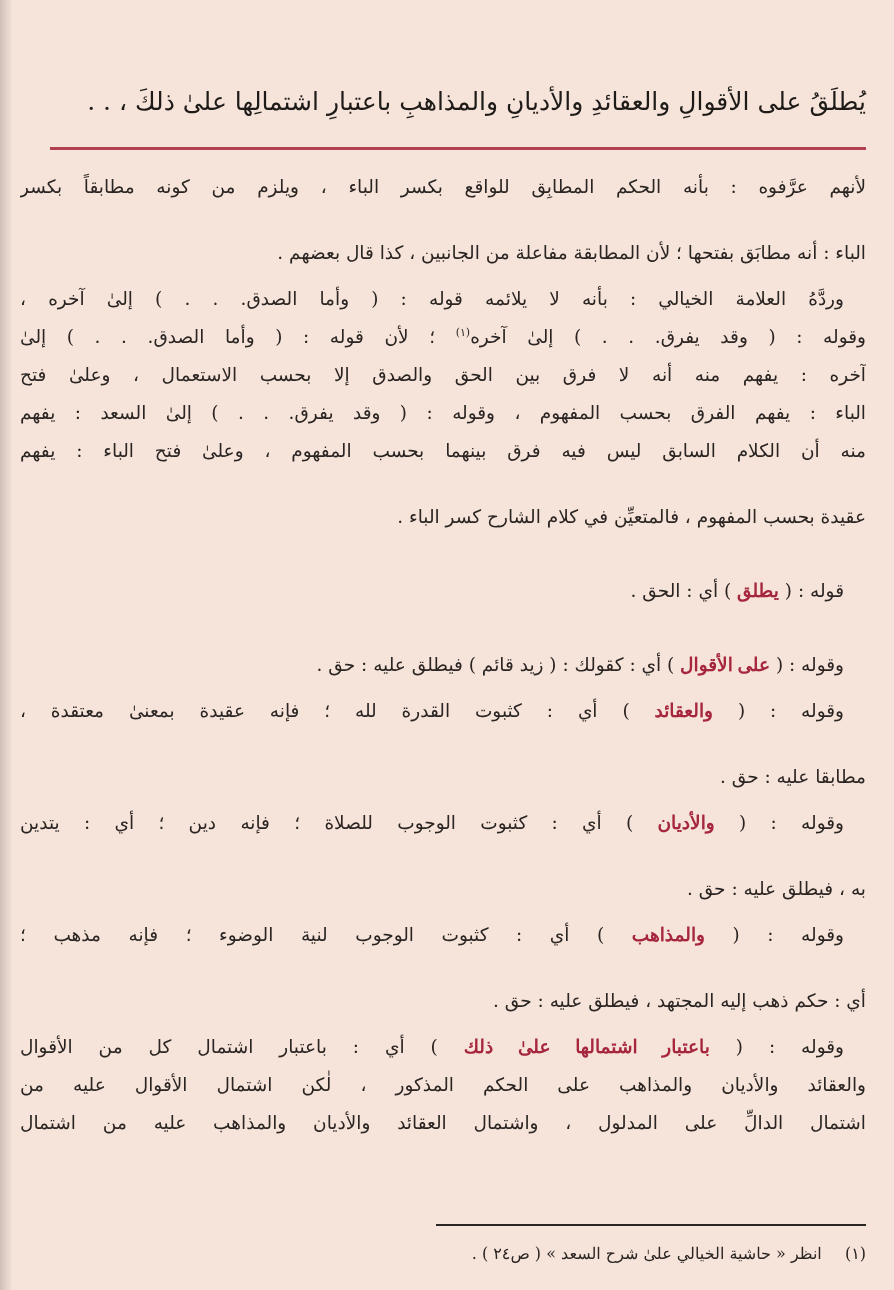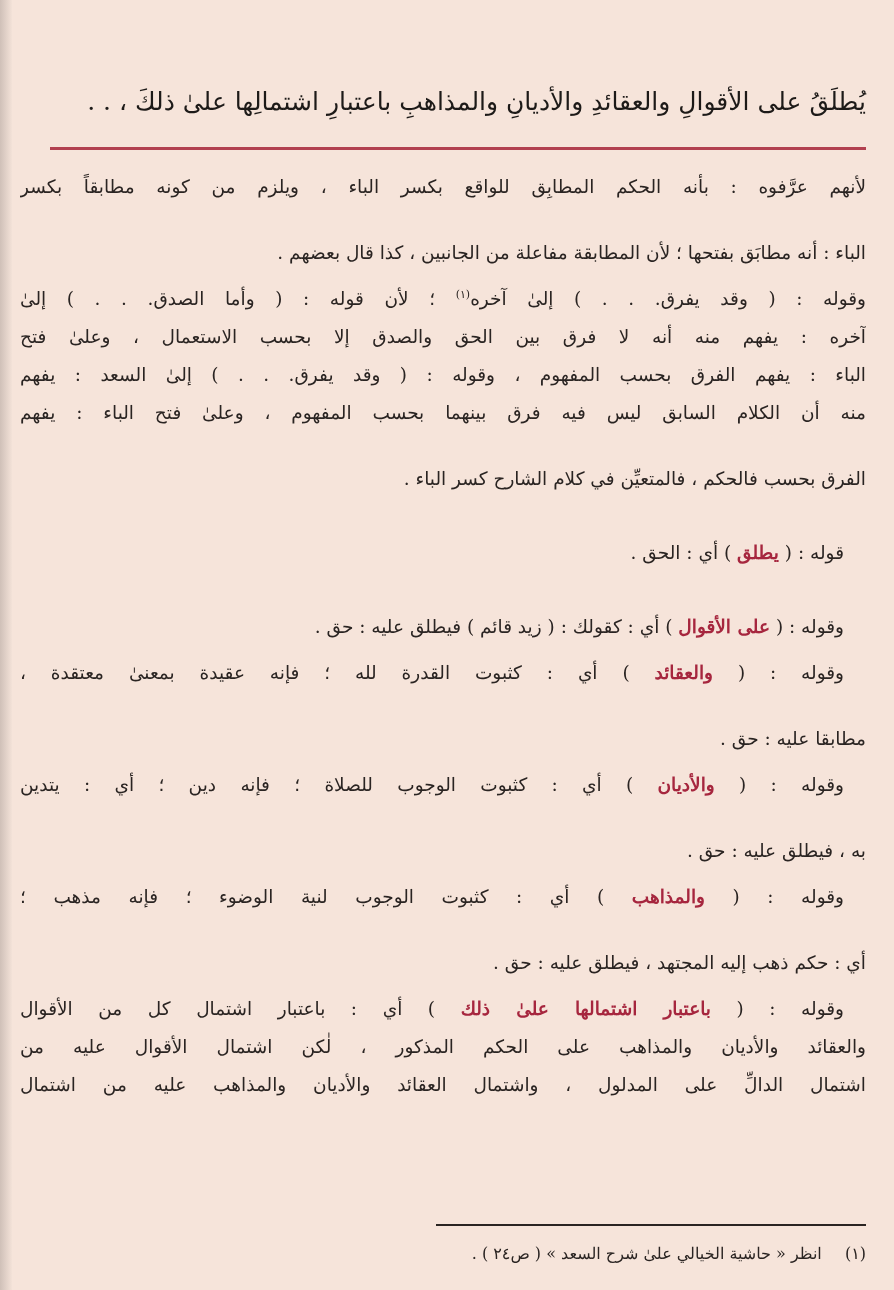--- a/index.html
+++ b/index.html
@@ -68,20 +68,21 @@
     text-align-last: right;
     margin-top: 28px;
   }
   .para-start {
     padding-right: 22px;
   }
   .gap { height: 8px; }
   .hl {
     color: #a6263e;
     font-weight: bold;
+    font-family: Liberation Serif, serif;
   }
   sup.fn-ref {
     font-size: 11px;
     vertical-align: super;
     line-height: 0;
   }
   .fn-rule {
     position: absolute;
     top: 1224px;
     right: 0;
@@ -111,27 +112,28 @@
 
   <div class="body-text">
 
     <div>
       <div class="line">لأنهم عرَّفوه : بأنه الحكم المطابِق للواقع بكسر الباء ، ويلزم من كونه مطابقاً بكسر</div>
       <div class="line last">الباء : أنه مطابَق بفتحها ؛ لأن المطابقة مفاعلة من الجانبين ، كذا قال بعضهم .</div>
     </div>
     <div class="gap"></div>
 
     <div>
+      <div class="line para-start">وردَّهُ العلامة الخيالي : بأنه لا يلائمه قوله : ( وأما الصدق. . . ) إلىٰ آخره ،</div>
       <div class="line">
         <span>وقوله : ( وقد يفرق. . . ) إلىٰ آخره</span><sup class="fn-ref">(١)</sup><span> ؛ لأن قوله : ( وأما الصدق. . . ) إلىٰ</span>
       </div>
       <div class="line">آخره : يفهم منه أنه لا فرق بين الحق والصدق إلا بحسب الاستعمال ، وعلىٰ فتح</div>
       <div class="line">الباء : يفهم الفرق بحسب المفهوم ، وقوله : ( وقد يفرق. . . ) إلىٰ السعد : يفهم</div>
       <div class="line">منه أن الكلام السابق ليس فيه فرق بينهما بحسب المفهوم ، وعلىٰ فتح الباء : يفهم</div>
-      <div class="line last">الفرق بحسب فالحكم ، فالمتعيِّن في كلام الشارح كسر الباء .</div>
+      <div class="line last">عقيدة بحسب المفهوم ، فالمتعيِّن في كلام الشارح كسر الباء .</div>
     </div>
     <div class="gap"></div>
 
     <div class="line last para-start">
       <span>قوله : (</span>
       <span class="hl">يطلق</span><span> ) أي : الحق .</span>
     </div>
     <div class="gap"></div>
 
     <div class="line last para-start">

